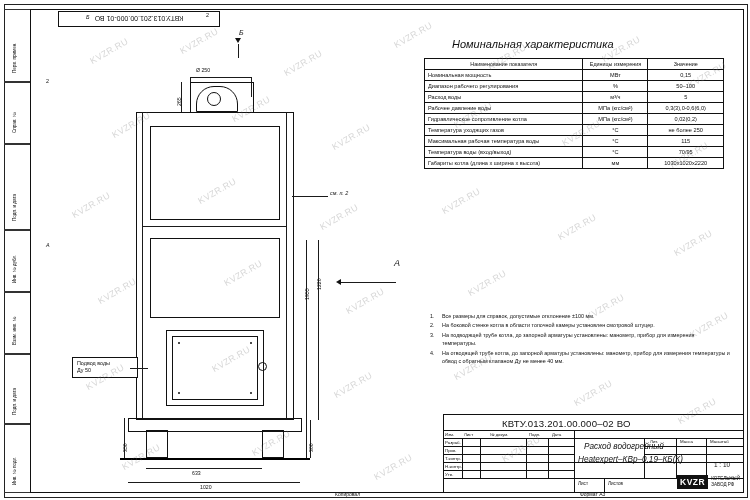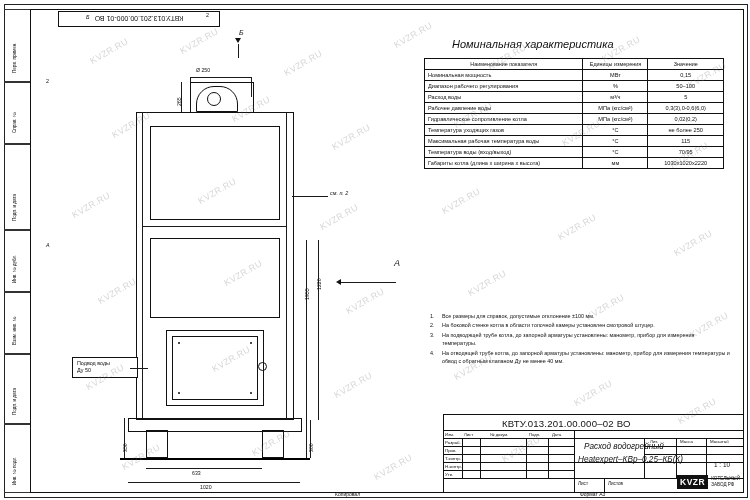--- a/index.html
+++ b/index.html
@@ -283,21 +283,21 @@
     <div class="tb-txt" style="left:85px;top:17px;font-size:4.2px;">Подп.</div>
     <div class="tb-txt" style="left:108px;top:17px;font-size:4.2px;">Дата</div>
 
     <div class="tb-txt" style="left:1px;top:25px;font-size:4.4px;">Разраб.</div>
     <div class="tb-txt" style="left:1px;top:33px;font-size:4.4px;">Пров.</div>
     <div class="tb-txt" style="left:1px;top:41px;font-size:4.4px;">Т.контр.</div>
     <div class="tb-txt" style="left:1px;top:49px;font-size:4.4px;">Н.контр.</div>
     <div class="tb-txt" style="left:1px;top:57px;font-size:4.4px;">Утв.</div>
 
     <div class="tb-main" style="left:140px;top:27px;">Расход водогрейный</div>
-    <div class="tb-main" style="left:134px;top:40px;">Heatexpert–КВр–0,25–КБ(К)</div>
+    <div class="tb-main" style="left:134px;top:40px;">Heatexpert–КВр–0,19–КБ(К)</div>
 
     <div class="tb-txt" style="left:206px;top:24px;font-size:4.4px;">Лит.</div>
     <div class="tb-txt" style="left:236px;top:24px;font-size:4.4px;">Масса</div>
     <div class="tb-txt" style="left:266px;top:24px;font-size:4.4px;">Масштаб</div>
     <div class="tb-mid" style="left:270px;top:46px;">1 : 10</div>
 
     <div class="tb-txt" style="left:134px;top:66px;font-size:4.6px;">Лист</div>
     <div class="tb-txt" style="left:164px;top:66px;font-size:4.6px;">Листов</div>
 
     <div class="logo">

